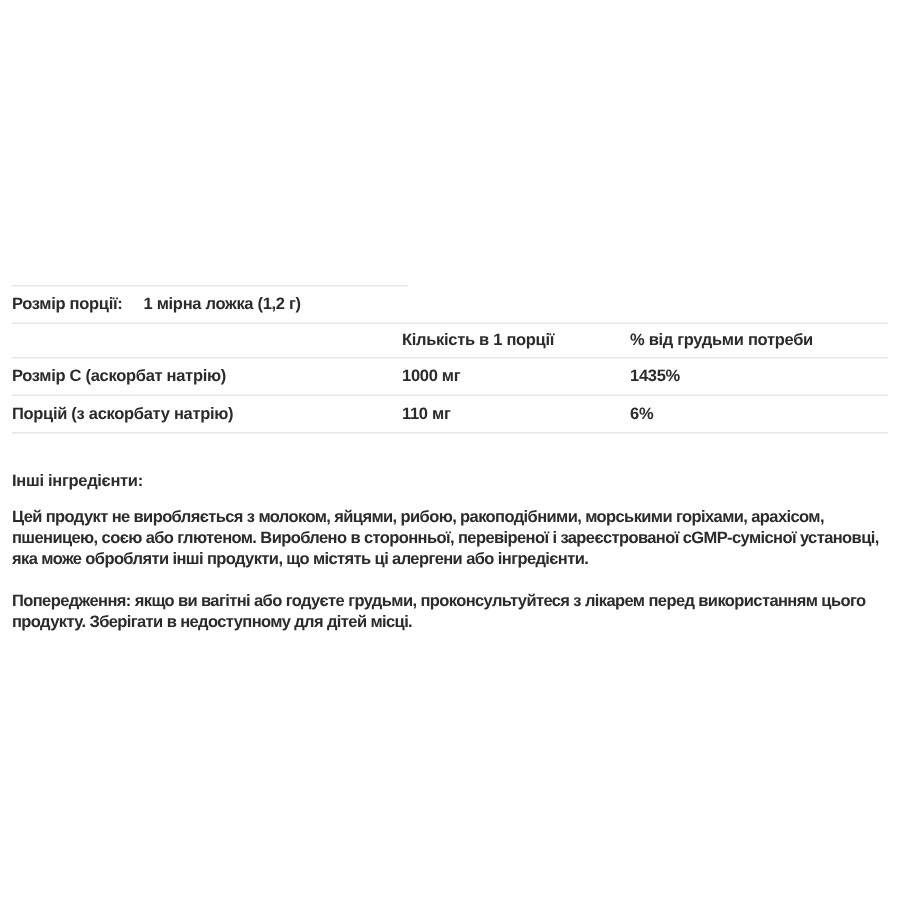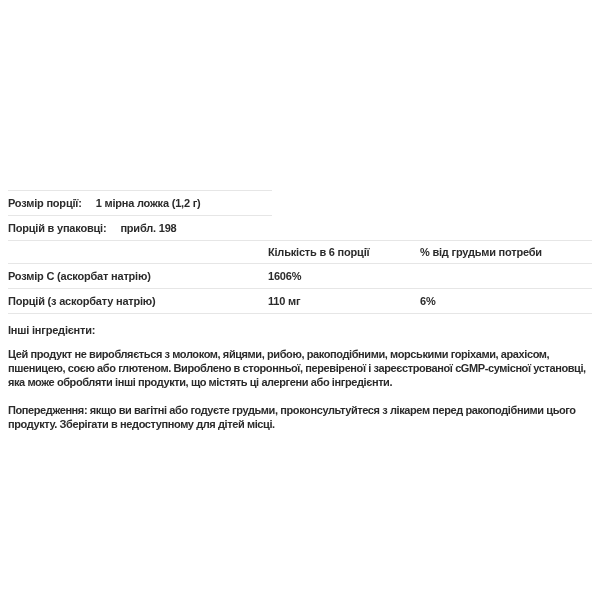--- a/index.html
+++ b/index.html
@@ -50,21 +50,21 @@
   }
   .facts-row.header {
     padding: 5px 0;
   }
   .cell {
     text-align: left;
     white-space: nowrap;
   }
   
   .other-ingredients {
-    margin-top: 4px;
+    margin-top: 20px;
     padding-top: 6px;
   }
   .body-paragraph {
     margin-top: 11px;
     line-height: 14px;
     letter-spacing: -0.4px;
   }
   .warning-paragraph {
     margin-top: 14px;
     line-height: 14px;
@@ -74,41 +74,39 @@
 </head>
 <body>
 
 <div class="page">
   <div class="label-panel">
 
     <div class="serving-row">
       <span class="lbl">Розмір порції:</span><span class="val">1 мірна ложка (1,2 г)</span>
     </div>
 
-    <div class="serving-row">
-      <span class="lbl">Порцій в упаковці:</span><span class="val">прибл. 198</span>
-    </div>
 
     <div class="facts-table">
       <div class="facts-row header">
         <div class="cell"></div>
-        <div class="cell">Кількість в 6 порції</div>
+        <div class="cell">Кількість в 1 порції</div>
         <div class="cell">% від грудьми потреби</div>
       </div>
       <div class="facts-row">
         <div class="cell">Розмір C (аскорбат натрію)</div>
-        <div class="cell">1606%</div>
+        <div class="cell">1000 мг</div>
+        <div class="cell">1435%</div>
       </div>
       <div class="facts-row">
         <div class="cell">Порцій (з аскорбату натрію)</div>
         <div class="cell">110 мг</div>
         <div class="cell">6%</div>
       </div>
     </div>
 
     <div class="other-ingredients">Інші інгредієнти:</div>
 
     <div class="body-paragraph">Цей продукт не виробляється з молоком, яйцями, рибою, ракоподібними, морськими горіхами, арахісом, пшеницею, соєю або глютеном. Вироблено в сторонньої, перевіреної і зареєстрованої cGMP-сумісної установці, яка може обробляти інші продукти, що містять ці алергени або інгредієнти.</div>
 
-    <div class="warning-paragraph">Попередження: якщо ви вагітні або годуєте грудьми, проконсультуйтеся з лікарем перед ракоподібними цього продукту. Зберігати в недоступному для дітей місці.</div>
+    <div class="warning-paragraph">Попередження: якщо ви вагітні або годуєте грудьми, проконсультуйтеся з лікарем перед використанням цього продукту. Зберігати в недоступному для дітей місці.</div>
 
   </div>
 </div>
 
 </body></html>

